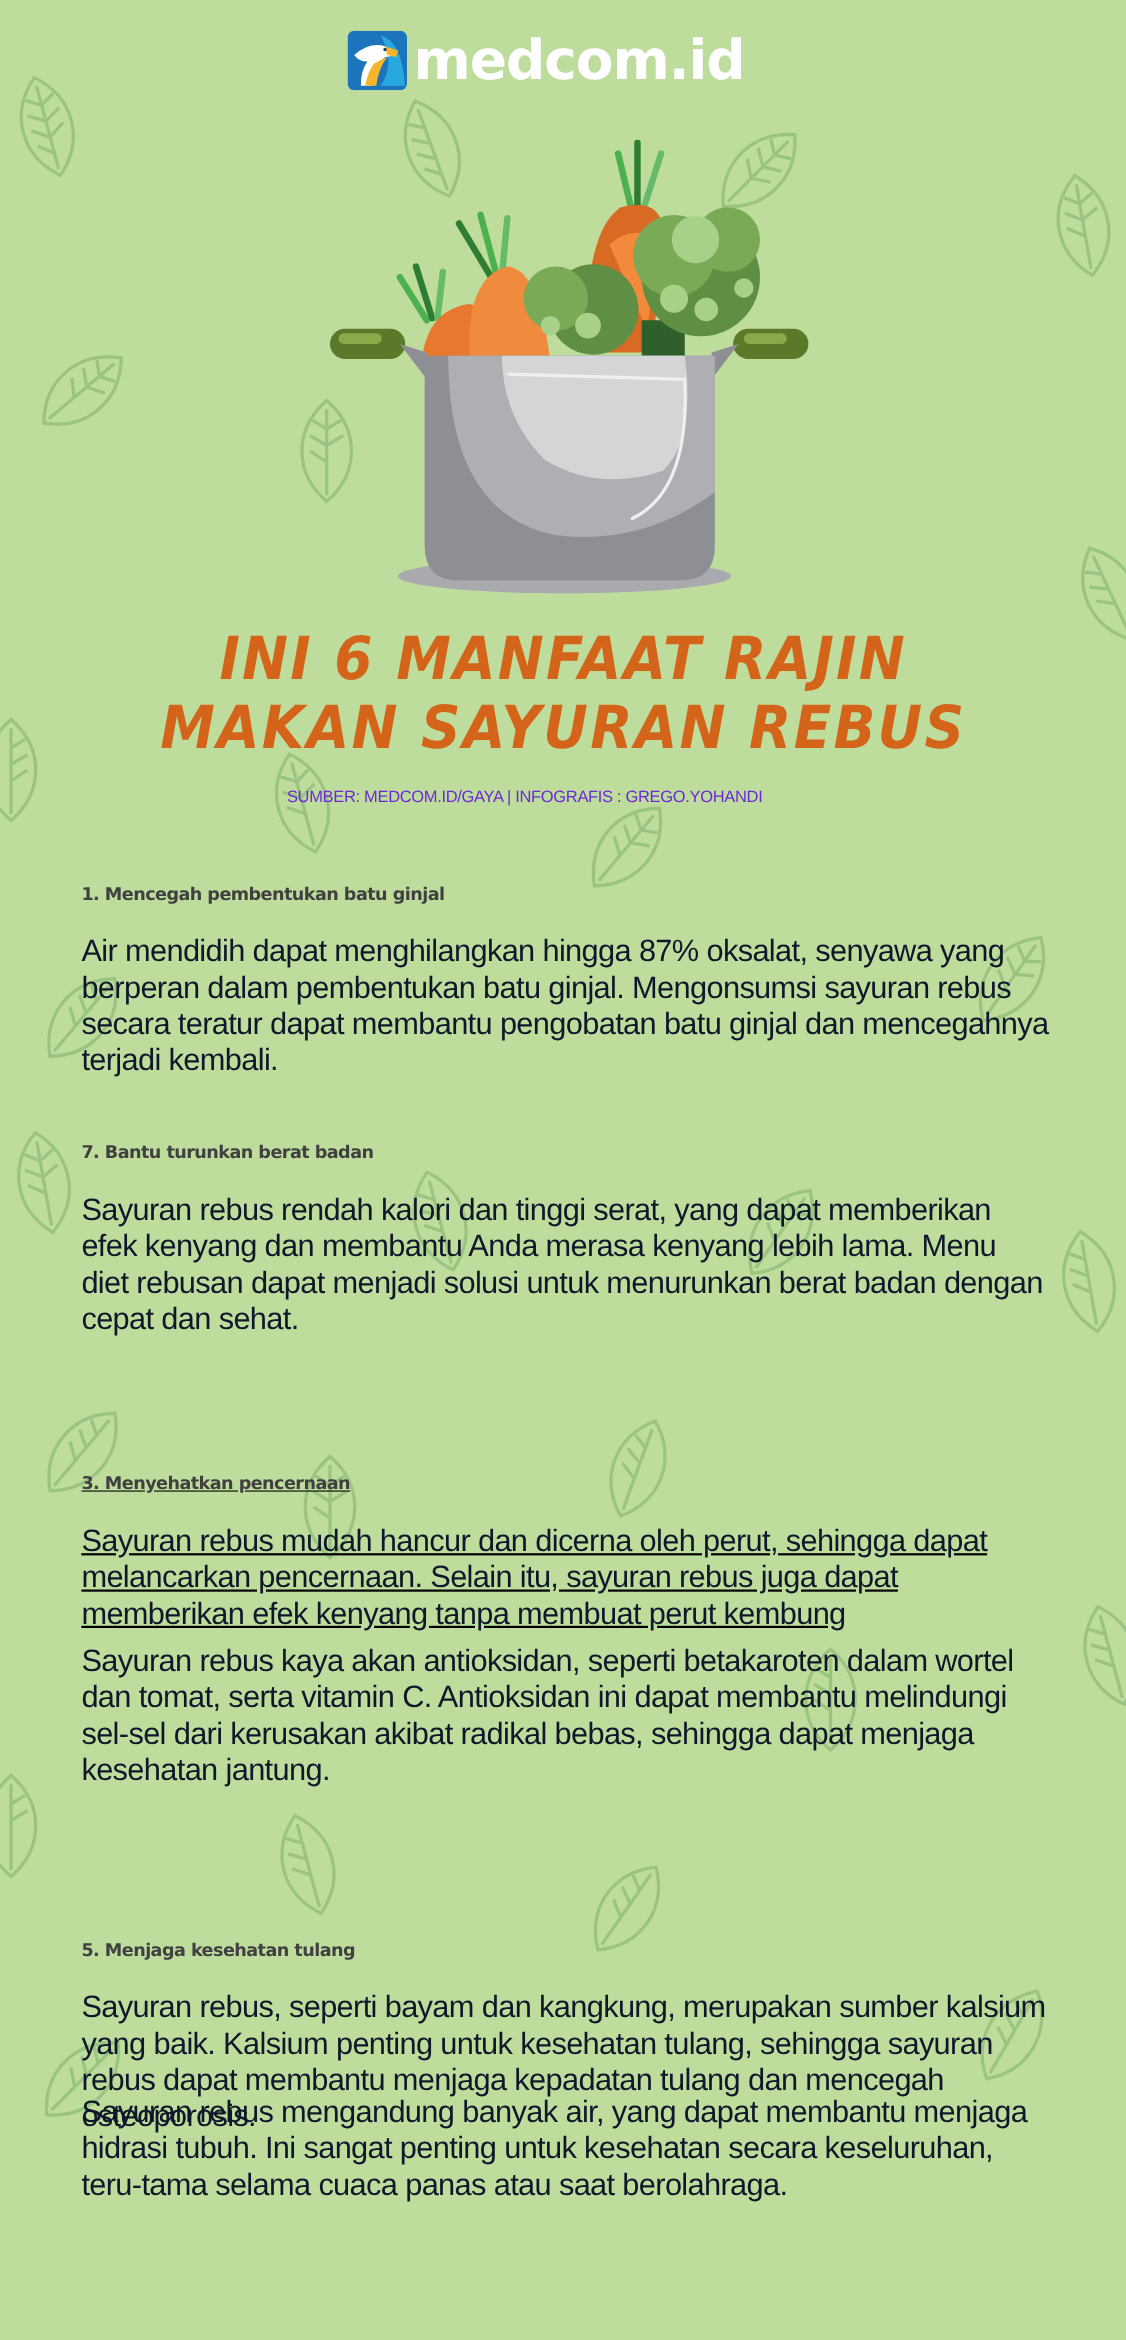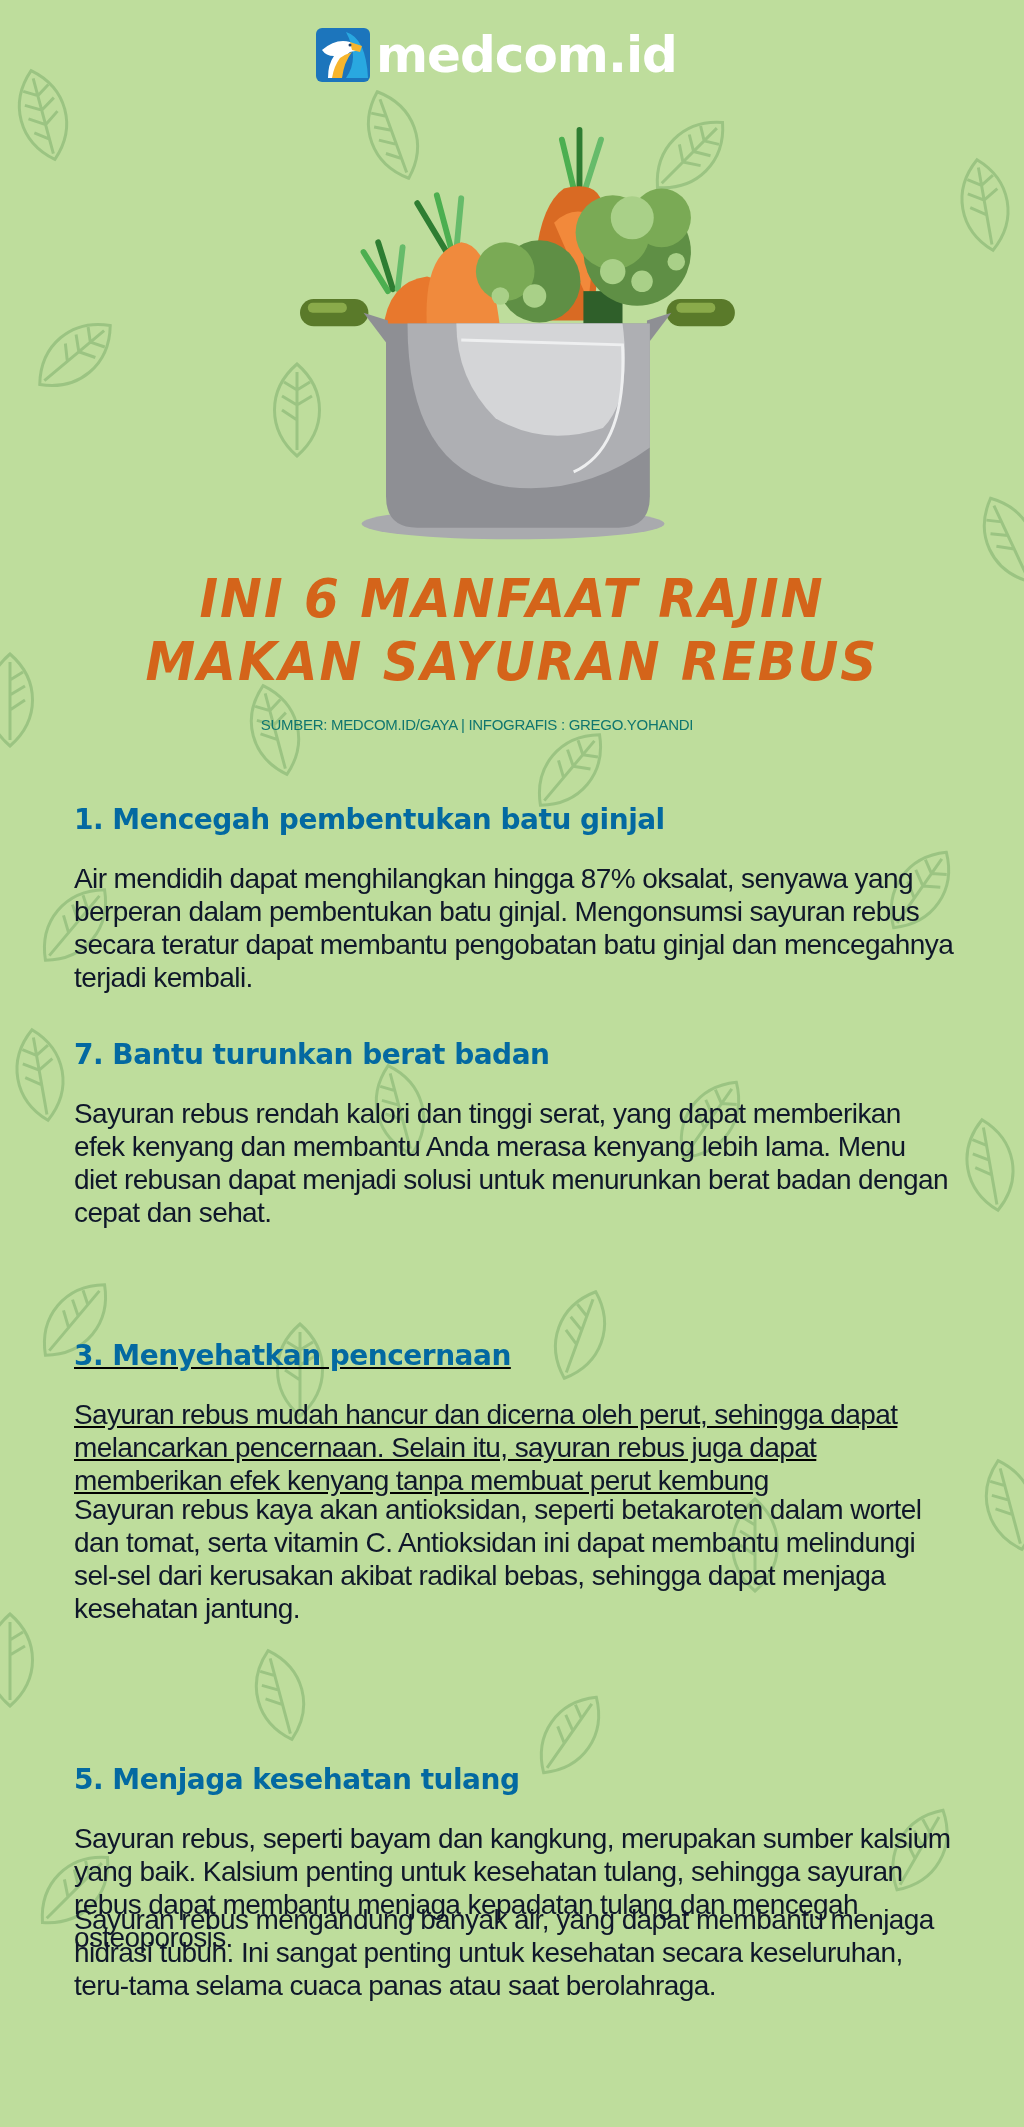--- a/index.html
+++ b/index.html
@@ -59,35 +59,35 @@
     line-height: 58px;
     letter-spacing: 2px;
     transform: scaleY(1.08);
   }
   .source {
     position: absolute;
     top: 716px;
     left: 0;
     width: 864px;
     text-align: center;
-    color: #0f766e;
+    color: #6d28d9;
     font-size: 15px;
     font-family: "Liberation Sans", sans-serif;
     letter-spacing: -0.3px;
     padding-left: 90px;
     box-sizing: border-box;
   }
 
   .section { position: absolute; left: 74px; width: 880px; }
   .section h2 {
     margin: 0;
     font-family: "DejaVu Sans", sans-serif;
     font-weight: bold;
-    font-size: 28px;
-    color: #0369a1;
+    font-size: 16px;
+    color: #404040;
     letter-spacing: -0.5px;
   }
   .section p {
     margin: 26px 0 0 0;
     font-family: "Liberation Sans", sans-serif;
     font-size: 28px;
     line-height: 33px;
     color: #0f172a;
     letter-spacing: -0.6px;
   }

